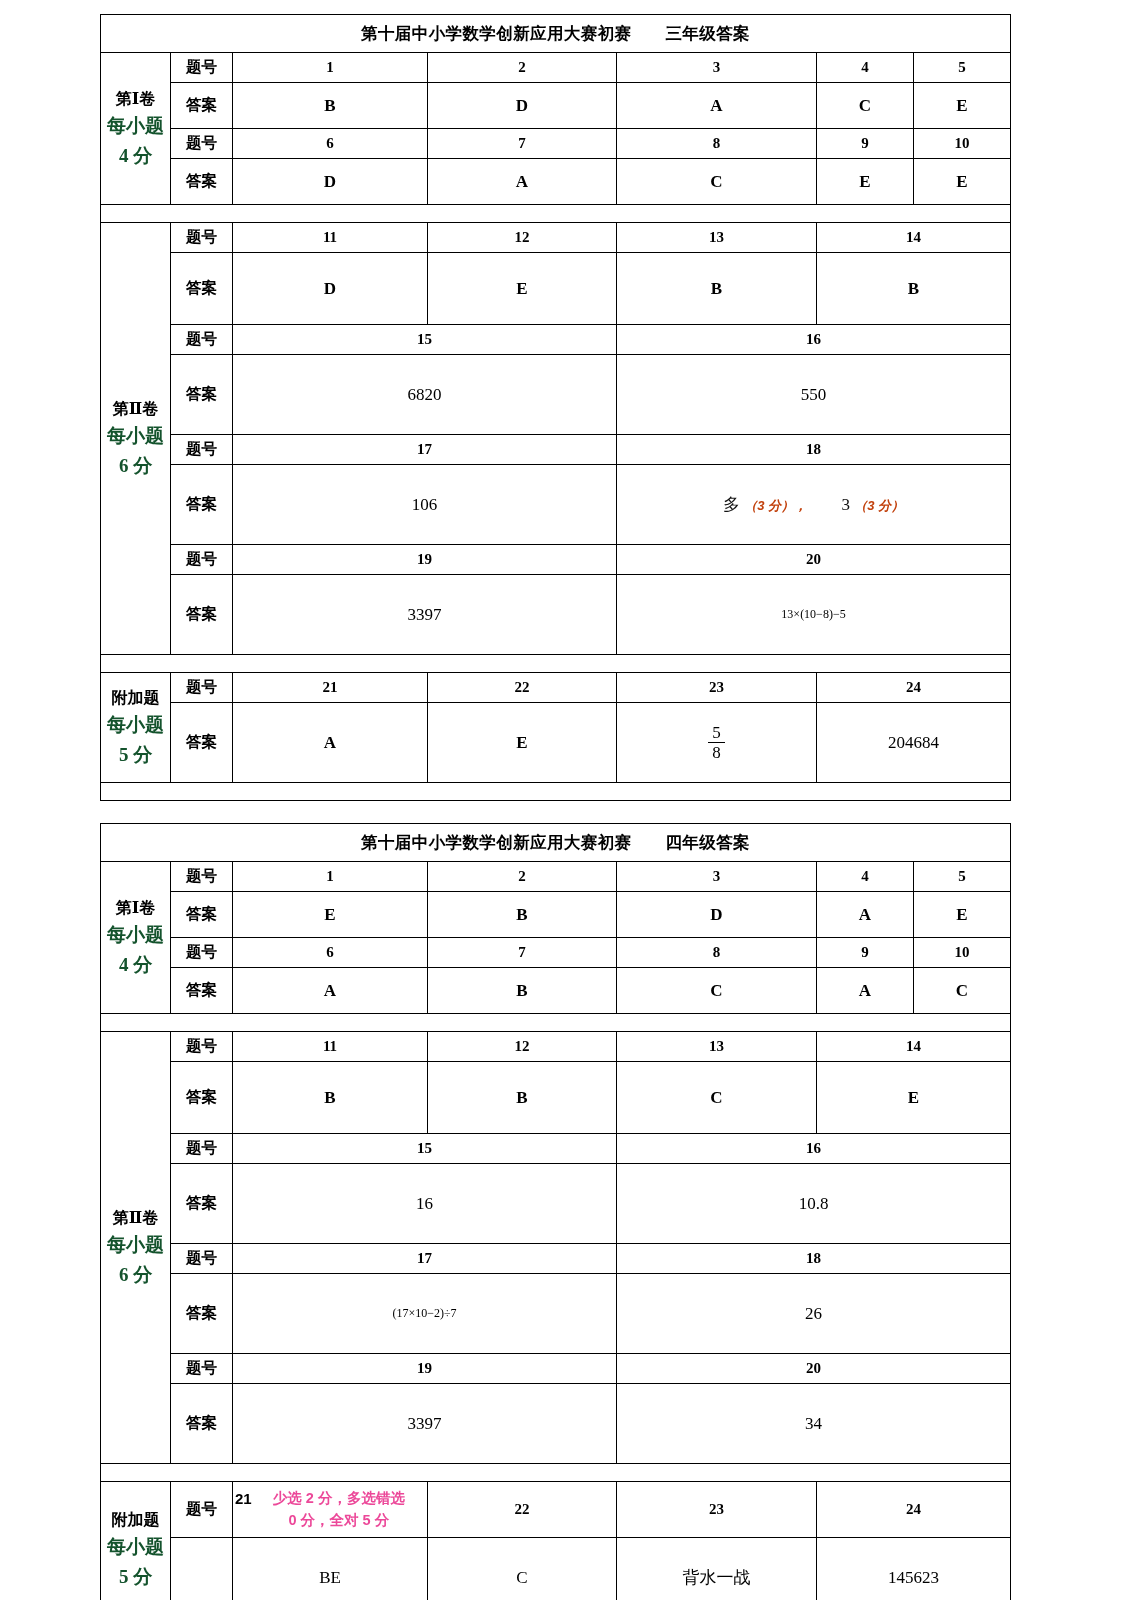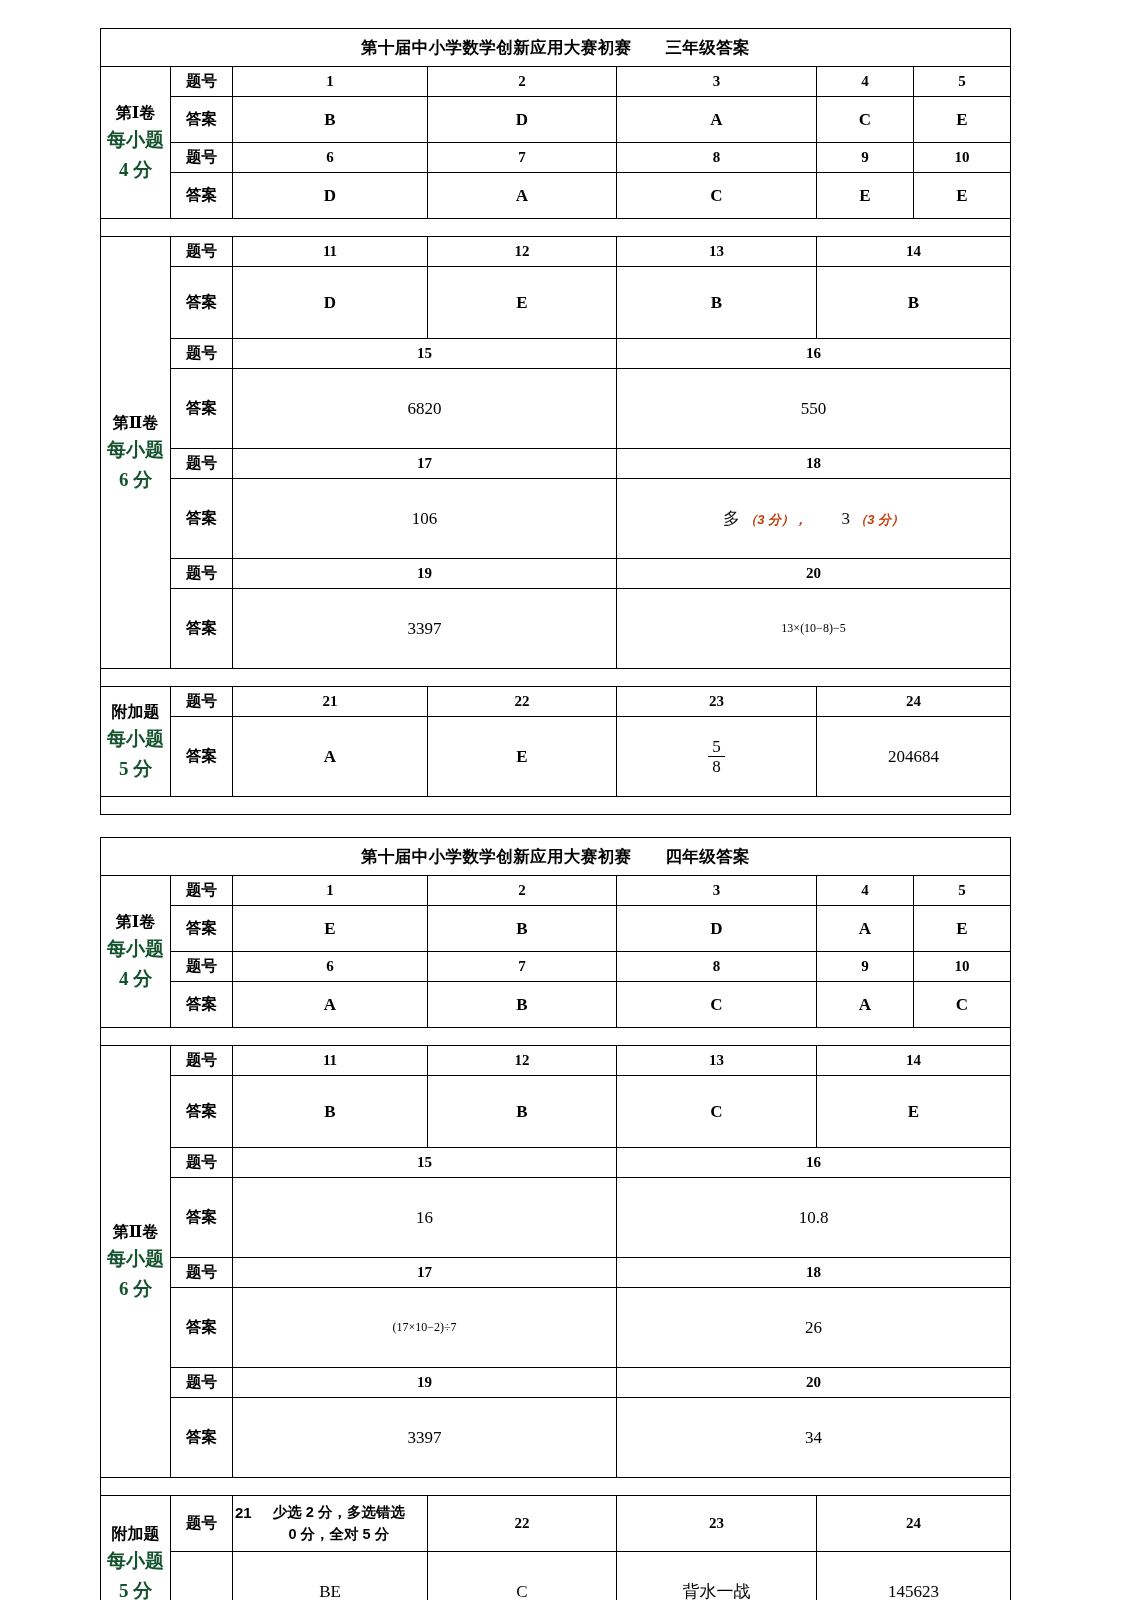--- a/index.html
+++ b/index.html
@@ -10,21 +10,21 @@
   body {
     width: 1131px;
     height: 1600px;
     font-family: "Liberation Serif", "DejaVu Serif", serif;
     overflow: hidden;
   }
   .page {
     position: relative;
     width: 1131px;
     height: 1600px;
-    padding: 28px 100px 0 100px;
+    padding: 14px 100px 0 100px;
     border-radius: 9px;
   }
   table.sheet {
     border-collapse: collapse;
     table-layout: fixed;
     width: 910px;
     border: 1.6px solid #000;
   }
   table.sheet td {
     border: 1.1px solid #000;
@@ -111,21 +111,21 @@
     padding: 2px 3px;
     height: 56px;
   }
   .note-cell .idx {
     font-family: "Liberation Sans","DejaVu Sans",sans-serif;
     font-weight: bold; font-size: 15px; color: #000;
     float: left; margin-left: 1px;
   }
   .note-cell .note {
     font-family: "Liberation Sans","DejaVu Sans",sans-serif;
-    font-weight: bold; font-size: 14.5px; color: #000000;
+    font-weight: bold; font-size: 14.5px; color: #ec4899;
     display: block;
   }
 
   
   .spacer-row td { height: 18px; border-left: 1.6px solid #000; border-right: 1.6px solid #000; }
   .gap-block { height: 22px; }
 
   .thick-top { border-top: 1.9px solid #000 !important; }
   .thick-bottom { border-bottom: 1.9px solid #000 !important; }
 </style>

